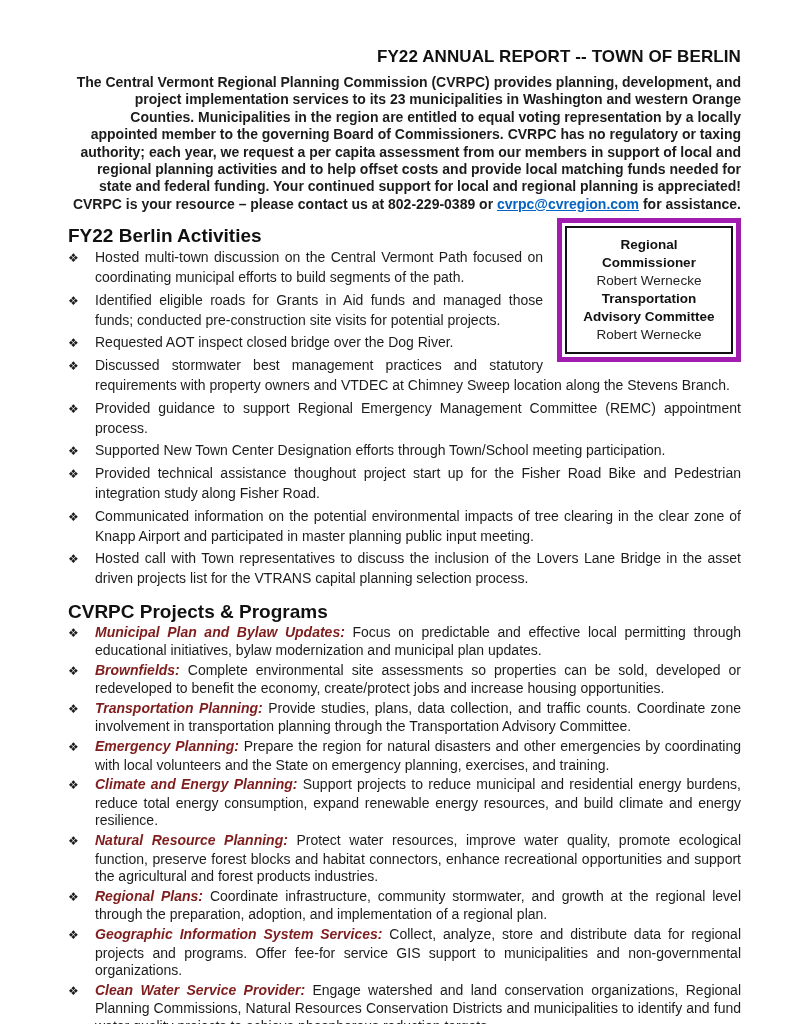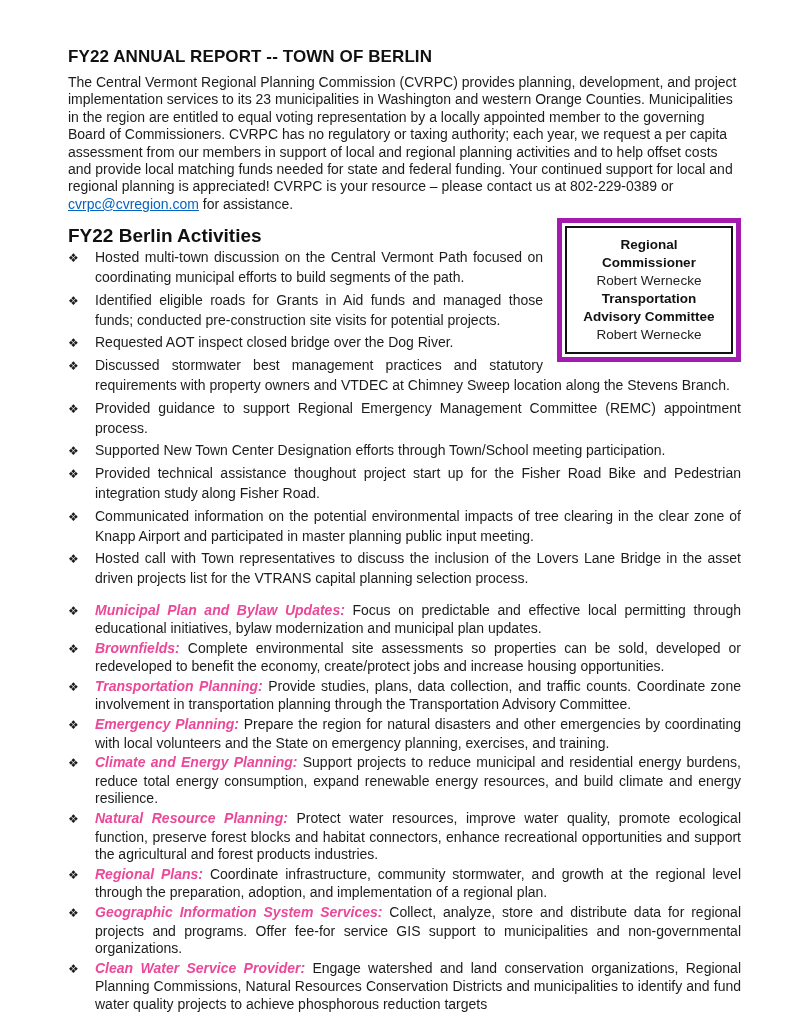--- a/index.html
+++ b/index.html
@@ -13,30 +13,31 @@
     font-family: "Liberation Sans", "DejaVu Sans", sans-serif;
     color: #1c1c1c;
   }
   .content {
     padding: 46px 50px 0 68px;
   }
   .doc-title {
     font-size: 17px;
     line-height: 22px;
     font-weight: 700;
-    text-align: left;
+    text-align: right;
     color: #111111;
     margin-bottom: 6px;
     letter-spacing: 0.1px;
   }
   .intro {
     font-size: 14px;
     line-height: 17.4px;
-    text-align: left;
+    text-align: right;
     margin-bottom: 13px;
+    font-weight: bold;
   }
   .link {
     color: #0563c1;
     text-decoration: underline;
     cursor: pointer;
   }
   .section { clear: none; }
   .section-heading {
     font-size: 19px;
     line-height: 20px;
@@ -60,21 +61,21 @@
   .marker {
     display: inline-block;
     width: 27px;
     text-indent: 0;
     font-size: 12px;
     color: #1c1c1c;
   }
   .lead {
     font-weight: 700;
     font-style: italic;
-    color: #ec4899;
+    color: #7f1d1d;
   }
   .commissioner-box {
     float: right;
     width: 184px;
     margin: -8px 0 10px 14px;
     border: 5px solid #a21caf;
     padding: 3px;
     background: #ffffff;
   }
   .commissioner-box-inner {
@@ -115,20 +116,21 @@
       <div class="bullet"><span class="marker">❖</span><span>Requested AOT inspect closed bridge over the Dog River.</span></div>
       <div class="bullet"><span class="marker">❖</span><span>Discussed stormwater best management practices and statutory requirements with property owners and VTDEC at Chimney Sweep location along the Stevens Branch.</span></div>
       <div class="bullet"><span class="marker">❖</span><span>Provided guidance to support Regional Emergency Management Committee (REMC) appointment process.</span></div>
       <div class="bullet"><span class="marker">❖</span><span>Supported New Town Center Designation efforts through Town/School meeting participation.</span></div>
       <div class="bullet"><span class="marker">❖</span><span>Provided technical assistance thoughout project start up for the Fisher Road Bike and Pedestrian integration study along Fisher Road.</span></div>
       <div class="bullet"><span class="marker">❖</span><span>Communicated information on the potential environmental impacts of tree clearing in the clear zone of Knapp Airport and participated in master planning public input meeting.</span></div>
       <div class="bullet"><span class="marker">❖</span><span>Hosted call with Town representatives to discuss the inclusion of the Lovers Lane Bridge in the asset driven projects list for the VTRANS capital planning selection process.</span></div>
     </div>
 
     <div class="section projects-section">
+      <div class="section-heading">CVRPC Projects &amp; Programs</div>
 
       <div class="bullet"><span class="marker">❖</span><span class="lead">Municipal Plan and Bylaw Updates:</span><span> Focus on predictable and effective local permitting through educational initiatives, bylaw modernization and municipal plan updates.</span></div>
       <div class="bullet"><span class="marker">❖</span><span class="lead">Brownfields:</span><span> Complete environmental site assessments so properties can be sold, developed or redeveloped to benefit the economy, create/protect jobs and increase housing opportunities.</span></div>
       <div class="bullet"><span class="marker">❖</span><span class="lead">Transportation Planning:</span><span> Provide studies, plans, data collection, and traffic counts. Coordinate zone involvement in transportation planning through the Transportation Advisory Committee.</span></div>
       <div class="bullet"><span class="marker">❖</span><span class="lead">Emergency Planning:</span><span> Prepare the region for natural disasters and other emergencies by coordinating with local volunteers and the State on emergency planning, exercises, and training.</span></div>
       <div class="bullet"><span class="marker">❖</span><span class="lead">Climate and Energy Planning:</span><span> Support projects to reduce municipal and residential energy burdens, reduce total energy consumption, expand renewable energy resources, and build climate and energy resilience.</span></div>
       <div class="bullet"><span class="marker">❖</span><span class="lead">Natural Resource Planning:</span><span> Protect water resources, improve water quality, promote ecological function, preserve forest blocks and habitat connectors, enhance recreational opportunities and support the agricultural and forest products industries.</span></div>
       <div class="bullet"><span class="marker">❖</span><span class="lead">Regional Plans:</span><span> Coordinate infrastructure, community stormwater, and growth at the regional level through the preparation, adoption, and implementation of a regional plan.</span></div>
       <div class="bullet"><span class="marker">❖</span><span class="lead">Geographic Information System Services:</span><span> Collect, analyze, store and distribute data for regional projects and programs. Offer fee-for service GIS support to municipalities and non-governmental organizations.</span></div>
       <div class="bullet"><span class="marker">❖</span><span class="lead">Clean Water Service Provider:</span><span> Engage watershed and land conservation organizations, Regional Planning Commissions, Natural Resources Conservation Districts and municipalities to identify and fund water quality projects to achieve phosphorous reduction targets</span></div>

